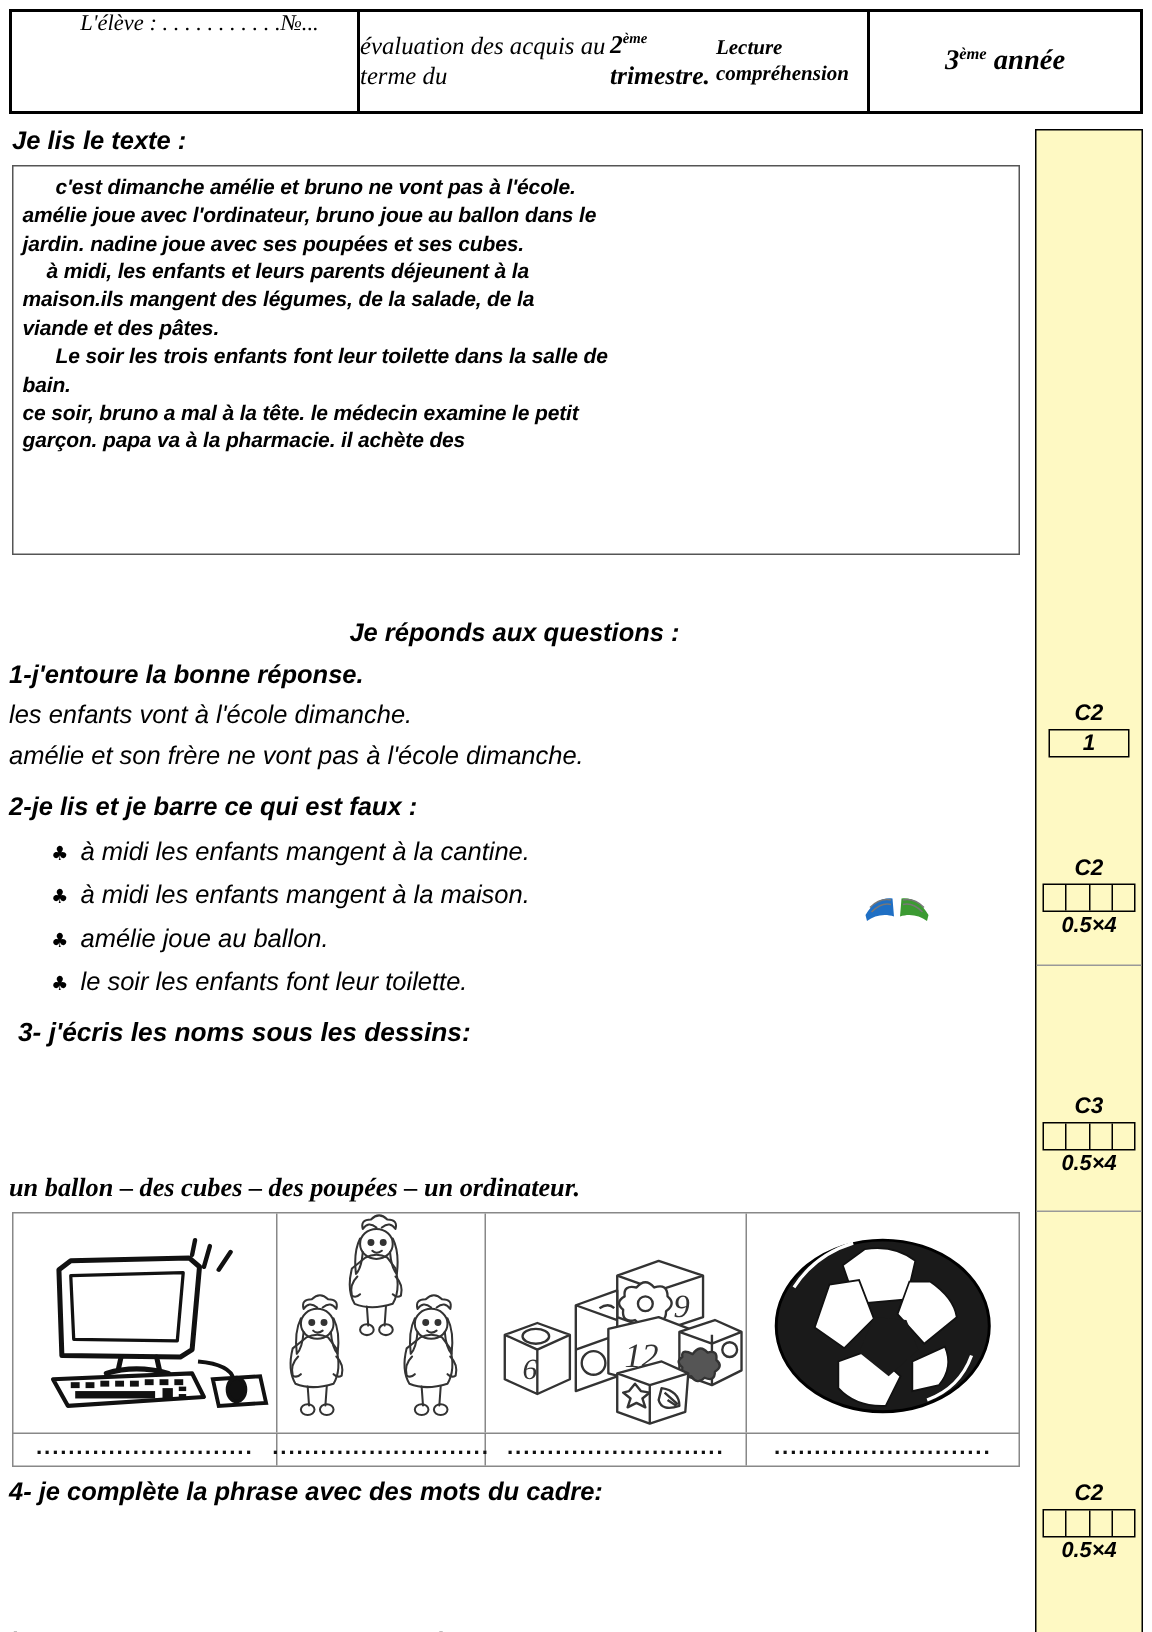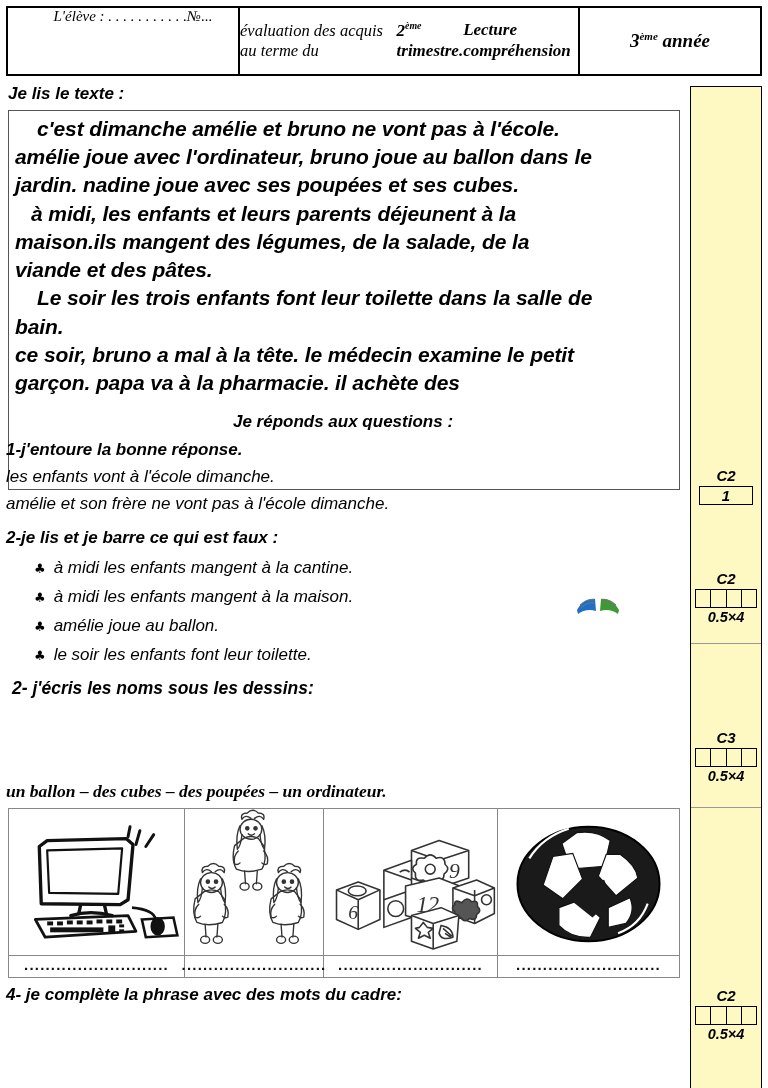--- a/index.html
+++ b/index.html
@@ -24,41 +24,41 @@
     display:flex;flex-direction:row;align-items:center;justify-content:center;
     box-sizing:border-box;
     font-family:"Liberation Serif", serif;
   }
   .hdr-left{width:232px;border-right:2px solid #000;
     font-style:italic;font-size:15px;padding-left:20px;align-items:flex-start;}
   .hdr-mid{width:340px;border-right:2px solid #000;line-height:1.22;}
   .hdr-right{flex:1;}
   .hdr-l1{font-style:italic;font-size:16.5px;}
   .hdr-l2{font-weight:bold;font-style:italic;font-size:17px;}
-  .hdr-l3{font-weight:bold;font-style:italic;font-size:17px;}
+  .hdr-l3{font-weight:bold;font-style:italic;font-size:14px;}
   .hdr-year{font-weight:bold;font-style:italic;font-size:19px;}
   sup{font-size:.58em;vertical-align:super;}
 
   
   .main{
     position:absolute;left:0;top:82px;width:686px;height:1006px;
   }
 
   .section-title{
     font-weight:bold;font-style:italic;font-size:17px;
     display:inline-block;
   }
   .h-jelis{position:absolute;left:8px;top:2px;}
 
   
   .text-box{
-    position:absolute;left:8px;top:28px;width:672px;height:380px;
+    position:absolute;left:8px;top:28px;width:672px;height:260px;
     border:1px solid #555;box-sizing:border-box;
     padding:4px 20px 0 6px;
-    font-weight:bold;font-style:italic;font-size:21px;
+    font-weight:bold;font-style:italic;font-size:14px;
     line-height:1.345;
     letter-spacing:-0.1px;
   }
   .text-box p{margin:0;}
   .ind{display:inline-block;width:22px;}
   .ind2{display:inline-block;width:16px;}
 
   .h-questions{position:absolute;left:0;top:330px;width:686px;text-align:center;}
   .h-questions .section-title{font-size:17px;}
 
@@ -199,21 +199,21 @@
       <path d="M40 14 C36 10,31 8,27 9" stroke="#777" stroke-width="1" fill="none"></path>
     </svg>
   </div>
 
   <div class="q-head" style="left:6px;top:446px;">2-je lis et je barre ce qui est faux :</div>
   <div class="bullet-row" style="left:34px;top:505px;"><span class="club">♣</span><span>à midi les enfants mangent à la maison.</span></div>
   <div class="bullet-row" style="left:34px;top:476px;"><span class="club">♣</span><span>à midi les enfants mangent à la cantine.</span></div>
   <div class="bullet-row" style="left:34px;top:534px;"><span class="club">♣</span><span>amélie joue au ballon.</span></div>
   <div class="bullet-row" style="left:34px;top:563px;"><span class="club">♣</span><span>le soir les enfants font leur toilette.</span></div>
 
-  <div class="q-head" style="left:12px;top:596px;font-size:17.5px;">2- j'écris les noms sous les dessins:</div>
+  <div class="q-head" style="left:12px;top:596px;font-size:17.5px;">3- j'écris les noms sous les dessins:</div>
   <div class="wordlist">un ballon – des cubes – des poupées – un ordinateur.</div>
 
   <div class="draw-table">
 
     <div class="draw-cell c-w1">
       <svg viewBox="0 0 176 148" xmlns="http://www.w3.org/2000/svg">
         <g fill="none" stroke="#111" stroke-width="3.4" stroke-linejoin="round" stroke-linecap="round">
           <path d="M30 38 L38 32 L118 30 L125 36 L120 92 L112 97 L32 96 Z"></path>
           <path d="M38 42 L114 40 L110 86 L40 85 Z" stroke-width="2.2"></path>
           <path d="M72 97 L70 106 M96 97 L98 106"></path>

